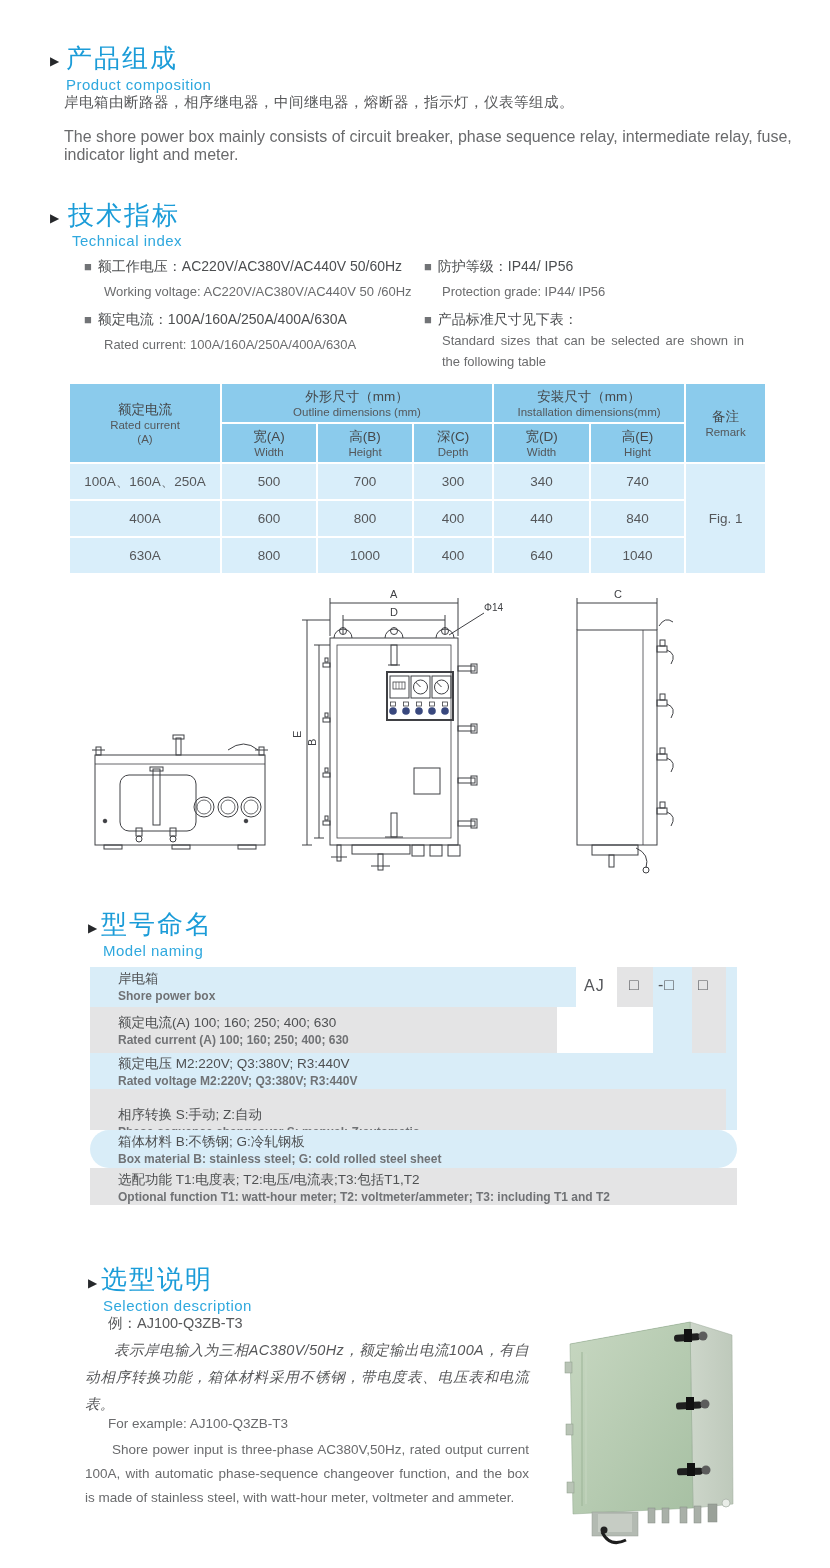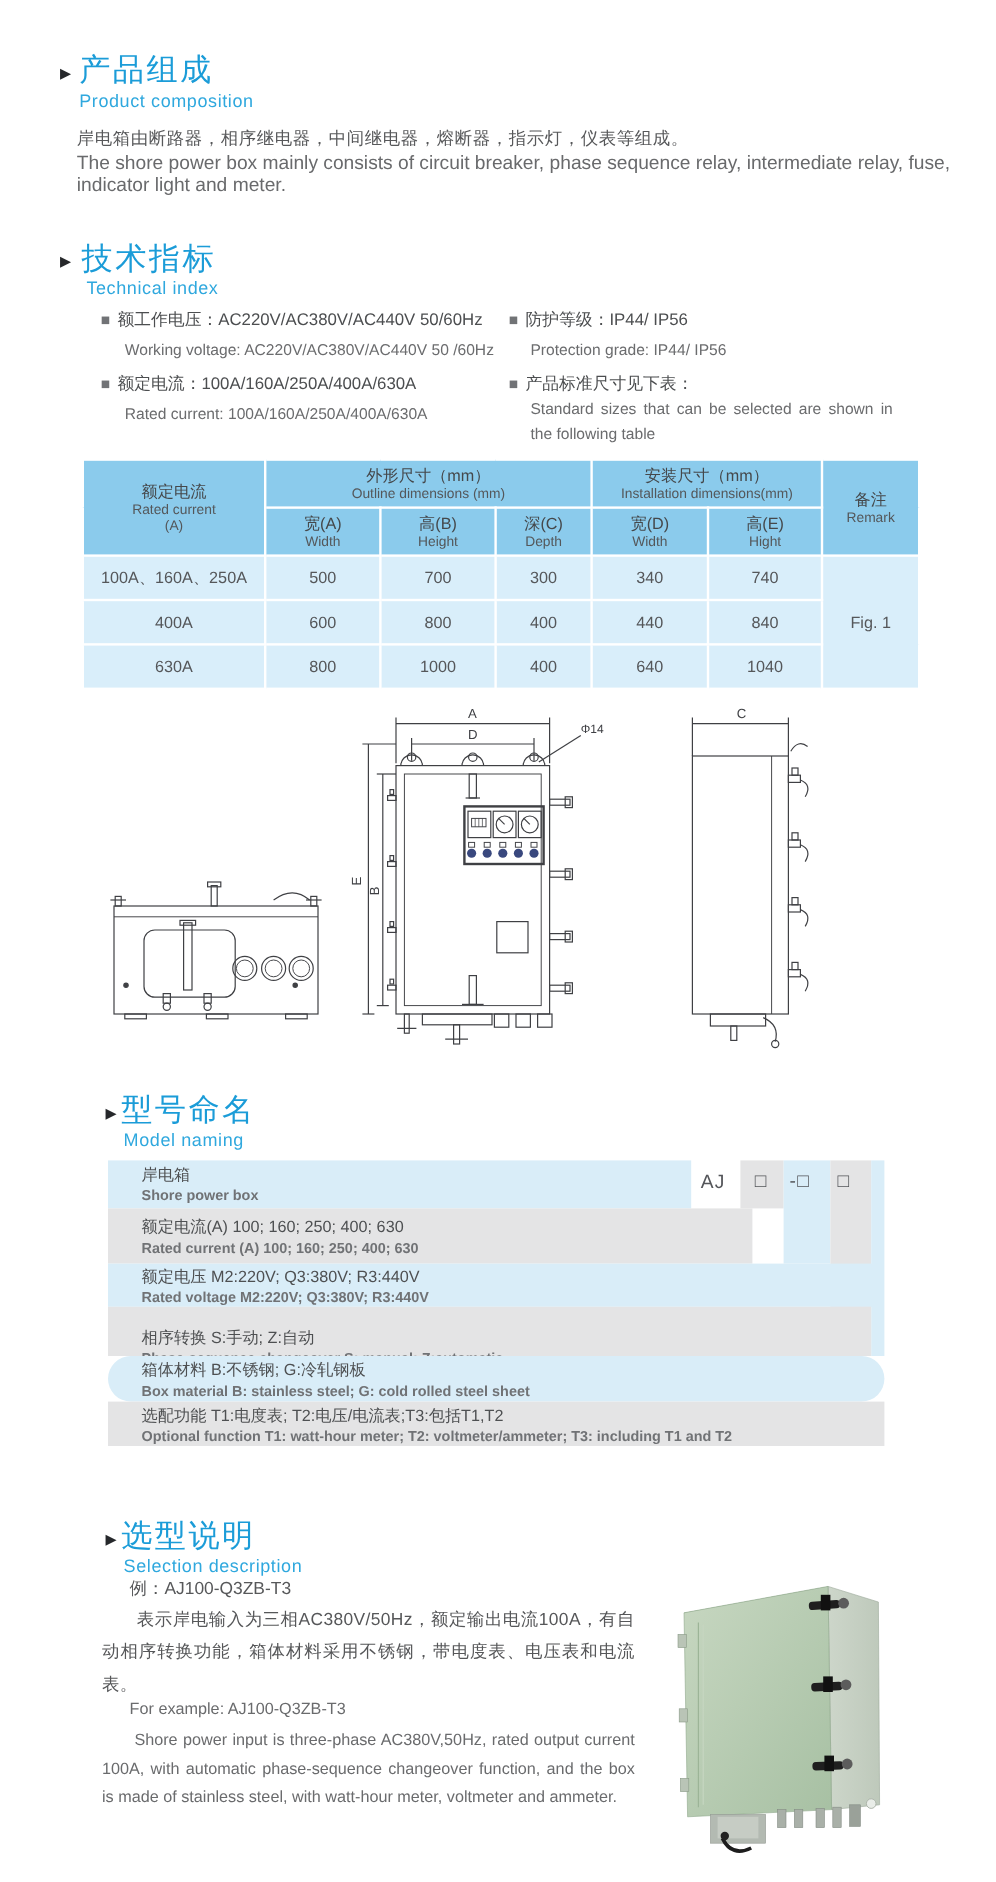--- a/index.html
+++ b/index.html
@@ -44,21 +44,21 @@
   svg text{font-family:"Liberation Sans","DejaVu Sans",sans-serif;}
 </style>
 </head>
 <body>
 
 <div class="page">
 
   <div class="sec-arrow" style="left:50px;top:55px;">▶</div>
   <div class="tzh" style="left:66px;top:44px;">产品组成</div>
   <div class="ten" style="left:66px;top:76px;">Product  composition</div>
-  <div class="pzh" style="left:64px;top:106px;">岸电箱由断路器，相序继电器，中间继电器，熔断器，指示灯，仪表等组成。</div>
+  <div class="pzh" style="left:64px;top:93px;">岸电箱由断路器，相序继电器，中间继电器，熔断器，指示灯，仪表等组成。</div>
   <div class="pen" style="left:64px;top:128px;">The shore power box mainly consists of circuit breaker, phase sequence relay, intermediate relay, fuse, indicator light and meter.</div>
 
   <div class="sec-arrow" style="left:50px;top:212px;">▶</div>
   <div class="tzh" style="left:68px;top:201px;">技术指标</div>
   <div class="ten" style="left:72px;top:232px;">Technical index</div>
 
   <div class="spec-zh" style="left:84px;top:258px;">
     <span class="bullet">■</span><span>额工作电压：AC220V/AC380V/AC440V  50/60Hz</span>
   </div>
   <div class="spec-en" style="left:104px;top:284px;">Working voltage: AC220V/AC380V/AC440V 50 /60Hz</div>
@@ -322,21 +322,21 @@
 
     <div class="band bg-gray" style="left:527px;top:0;width:36px;height:40px;"></div>
     <div class="band bg-blue" style="left:563px;top:0;width:39px;height:86px;"></div>
     <div class="band bg-gray" style="left:602px;top:0;width:34px;height:122px;"></div>
     <div class="band bg-blue" style="left:636px;top:0;width:11px;height:163px;"></div>
 
     <div class="nrow bg-blue" style="top:0;height:40px;width:486px;padding-top:3px;">
       <div class="nz">岸电箱</div>
         <div class="ne">Shore power box</div>
     </div>
-    <div class="nrow bg-gray" style="top:40px;height:46px;width:537px;padding-top:7px;">
+    <div class="nrow bg-gray" style="top:40px;height:46px;width:467px;padding-top:7px;">
       <div class="nz">额定电流(A)  100; 160; 250; 400; 630</div>
         <div class="ne">Rated current (A) 100; 160; 250; 400; 630</div>
     </div>
     <div class="nrow bg-blue" style="top:86px;height:36px;width:638px;padding-top:2px;">
       <div class="nz">额定电压   M2:220V;  Q3:380V;  R3:440V</div>
         <div class="ne">Rated voltage  M2:220V;  Q3:380V;  R3:440V</div>
     </div>
     <div class="nrow bg-gray" style="top:122px;height:41px;width:636px;padding-top:17px;">
       <div class="nz">相序转换  S:手动; Z:自动</div>
         <div class="ne">Phase-sequence changeover  S: manual;  Z:automatic</div>
@@ -354,21 +354,21 @@
     <span class="code" style="left:539px;top:9px;">□</span>
     <span class="code" style="left:568px;top:9px;">-□</span>
     <span class="code" style="left:608px;top:9px;">□</span>
   </div>
 
   <div class="sec-arrow" style="left:88px;top:1277px;">▶</div>
   <div class="tzh" style="left:101px;top:1265px;">选型说明</div>
   <div class="ten" style="left:103px;top:1297px;">Selection description</div>
 
   <div class="sel-ex-zh" style="left:108px;top:1314px;">例：AJ100-Q3ZB-T3</div>
-  <div class="sel-body-zh" style="left:85px;top:1337px;">表示岸电输入为三相AC380V/50Hz，额定输出电流100A，有自动相序转换功能，箱体材料采用不锈钢，带电度表、电压表和电流表。</div>
+  <div class="sel-body-zh" style="left:85px;top:1337px;font-style:italic;">表示岸电输入为三相AC380V/50Hz，额定输出电流100A，有自动相序转换功能，箱体材料采用不锈钢，带电度表、电压表和电流表。</div>
   <div class="sel-ex-en" style="left:108px;top:1416px;">For example: AJ100-Q3ZB-T3</div>
   <div class="sel-body-en" style="left:85px;top:1438px;">Shore power input is three-phase AC380V,50Hz, rated output current 100A, with automatic phase-sequence changeover function, and the box is made of stainless steel, with watt-hour meter, voltmeter and ammeter.</div>
 
   <svg class="abs" style="left:540px;top:1300px;" width="270" height="268" viewBox="0 0 270 268">
     <defs>
       <linearGradient id="gfront" x1="0" y1="0" x2="1" y2="1">
         <stop offset="0" stop-color="#c7d7c1"></stop>
           <stop offset="1" stop-color="#a7c0a3"></stop>
       </linearGradient>
       <linearGradient id="gside" x1="0" y1="0" x2="1" y2="0">

